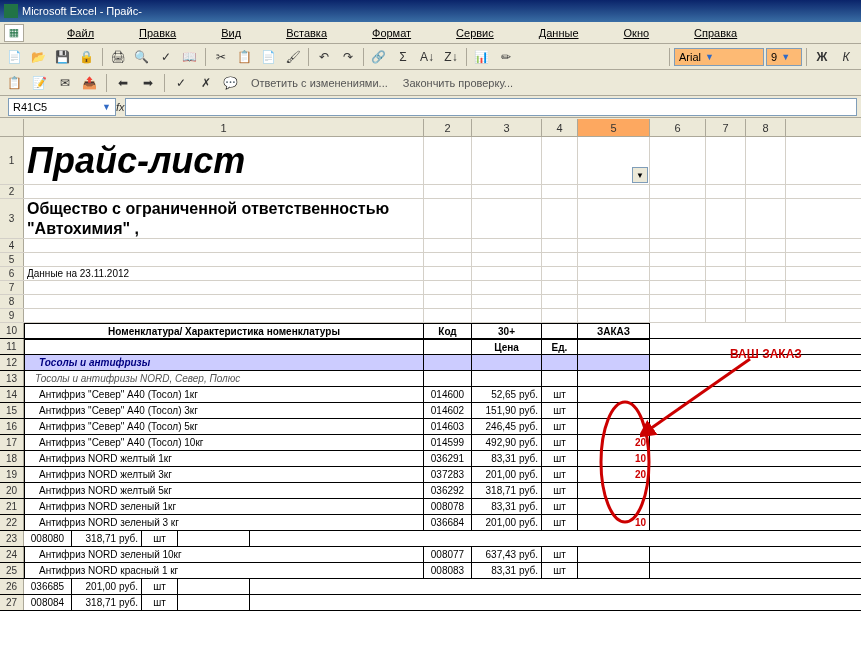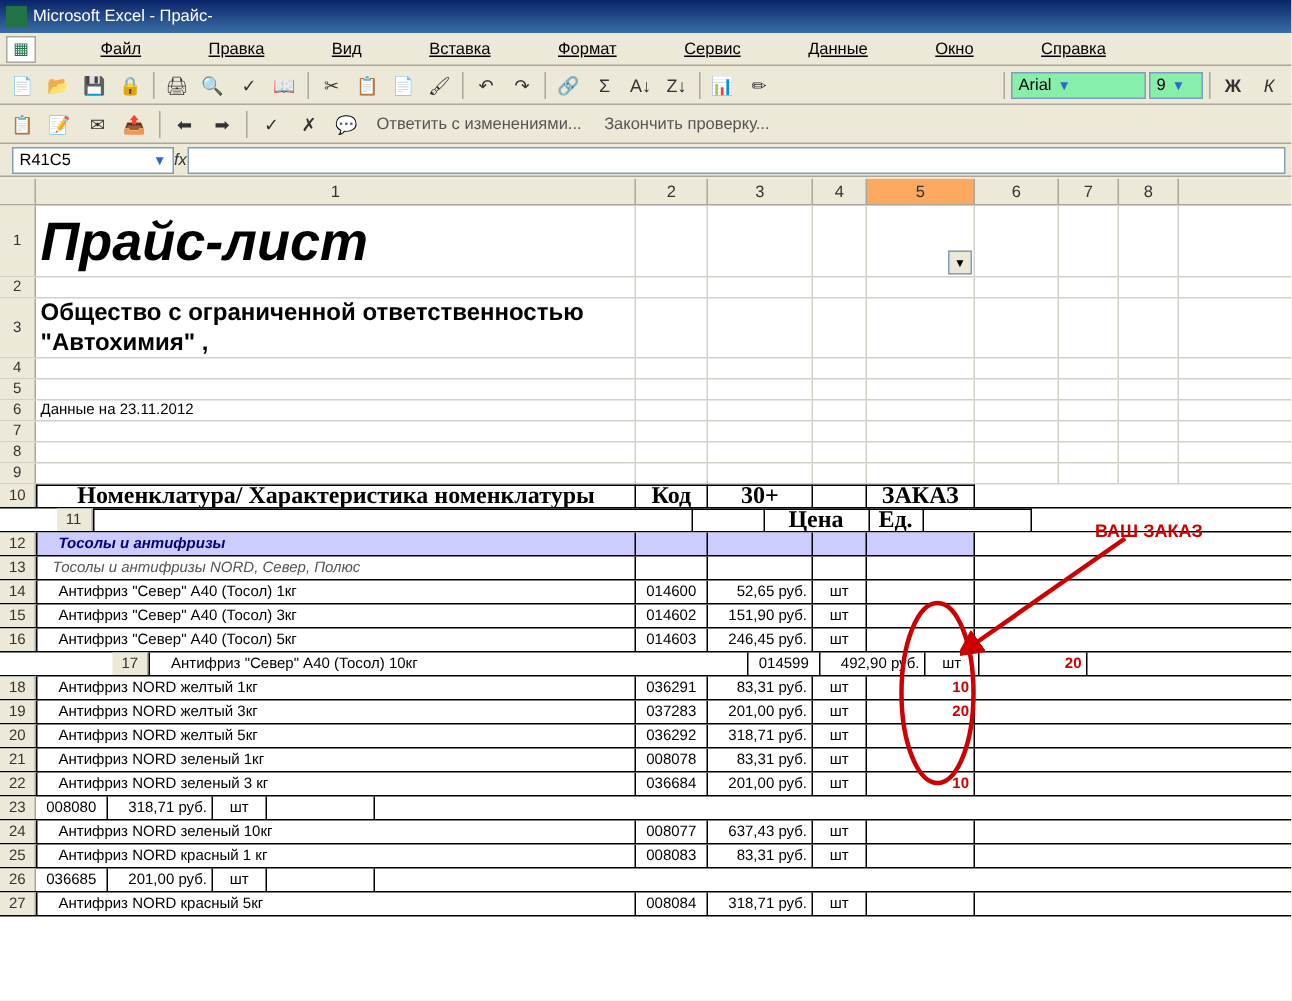--- a/index.html
+++ b/index.html
@@ -8,21 +8,21 @@
 .titlebar .icon { width: 14px; height: 14px; background: #217346; margin-right: 4px; display: inline-block; }
 .menubar { background: #ece9d8; height: 22px; display: flex; align-items: center; padding: 0 4px; border-bottom: 1px solid #aca899; font-size: 11px; }
 .menubar .appicon { width: 20px; height: 18px; background: #fff; border: 1px solid #aca899; margin-right: 6px; display: flex; align-items: center; justify-content: center; }
 .menubar .appicon::before { content: "▦"; color: #217346; font-size: 11px; }
 .menubar span.m { padding: 3px 8px; cursor: default; }
 .menubar span.m u { text-decoration: underline; margin-left: 29px; }
 .toolbar { background: #ece9d8; height: 26px; display: flex; align-items: center; padding: 0 4px; border-bottom: 1px solid #aca899; gap: 2px; }
 .tbtn { width: 22px; height: 22px; border: 1px solid transparent; display: flex; align-items: center; justify-content: center; font-size: 12px; cursor: pointer; color: #333; }
 .tsep { width: 1px; height: 18px; background: #aca899; margin: 0 2px; }
 .toolbar2 { background: #ece9d8; height: 26px; display: flex; align-items: center; padding: 0 4px; border-bottom: 1px solid #aca899; gap: 3px; font-size: 11px; color: #555; }
-.fontbox { background: #86efac; border: 1px solid #7f9db9; height: 18px; display: flex; align-items: center; padding: 0 4px; font-size: 11px; }
+.fontbox { background: #fdba74; border: 1px solid #7f9db9; height: 18px; display: flex; align-items: center; padding: 0 4px; font-size: 11px; }
 .fontbox .dd { margin-left: 4px; font-size: 9px; color: #316ac5; }
 .namebox-row { background: #ece9d8; height: 22px; display: flex; align-items: center; border-bottom: 1px solid #aca899; }
 .namebox { width: 108px; background: #fff; border: 1px solid #7f9db9; height: 18px; margin-left: 8px; display: flex; align-items: center; padding: 0 4px; font-size: 11px; }
 .fxlabel { margin: 0 0; font-style: italic; font-size: 11px; color: #333; }
 .sheet-area { position: absolute; top: 119px; left: 0; right: 0; bottom: 0; background: #fff; overflow: hidden; }
 .colheads { display: flex; height: 18px; background: #ece9d8; border-bottom: 1px solid #aca899; }
 .rowhead-spacer { width: 24px; background: #ece9d8; border-right: 1px solid #aca899; }
 .colhead { border-right: 1px solid #aca899; text-align: center; font-size: 11px; line-height: 18px; color: #333; }
 .colhead.sel { background: #fda860; }
 .rows { position: relative; }
@@ -32,21 +32,21 @@
 .col1 { width: 400px; }
 .col2 { width: 48px; }
 .col3 { width: 70px; }
 .col4 { width: 36px; }
 .col5 { width: 72px; }
 .col6 { width: 56px; }
 .col7 { width: 40px; }
 .col8 { width: 40px; }
 .big-title { font-size: 36px; font-weight: bold; font-style: italic; font-family: Arial; }
 .company { font-size: 16px; font-weight: bold; font-family: Arial; line-height: 1.2; }
-.hdr-row .cell { border-right: 1px solid #000; border-top: 1px solid #000; font-weight: bold; text-align: center; justify-content: center; font-size: 16px; font-family: Liberation Serif, serif; }
+.hdr-row .cell { border-right: 1px solid #000; border-top: 1px solid #000; font-weight: bold; text-align: center; justify-content: center; font-size: 10px; }
 .hdr-row { border-bottom: 1px solid #000; }
 .section-row .cell { background: #ccccff; font-weight: bold; font-style: italic; color: #000080; }
 .group-row .cell { font-style: italic; color: #555; }
 .data-row .col1 { padding-left: 14px; }
 .data-row .col2 { justify-content: center; }
 .data-row .col3 { justify-content: flex-end; }
 .data-row .col4 { justify-content: center; }
 .data-row .col5 { justify-content: flex-end; font-weight: bold; color: #c00; }
 .data-row .cell { border-right: 1px solid #000; }
 .data-row { border-bottom: 1px solid #000; }
@@ -269,21 +269,21 @@
       <div class="rowhead">10</div>
       <div class="cell col1 bordered-left">Номенклатура/ Характеристика номенклатуры</div>
       <div class="cell col2">Код</div>
       <div class="cell col3">30+</div>
       <div class="cell col4"></div>
       <div class="cell col5">ЗАКАЗ</div>
       <div class="cell col6" style="border:none;"></div>
         <div class="cell col7" style="border:none;"></div>
         <div class="cell col8" style="border:none;"></div>
     </div>
-    <div class="row hdr-row" style="height:16px;justify-content:center;">
+    <div class="row hdr-row" style="height:16px;">
       <div class="rowhead">11</div>
       <div class="cell col1 bordered-left"></div>
       <div class="cell col2"></div>
       <div class="cell col3">Цена</div>
       <div class="cell col4">Ед.</div>
       <div class="cell col5"></div>
       <div class="cell col6" style="border:none;"></div>
         <div class="cell col7" style="border:none;"></div>
         <div class="cell col8" style="border:none;"></div>
     </div>
@@ -337,21 +337,21 @@
           <div class="rowhead">16</div>
           <div class="cell col1 bordered-left">Антифриз "Север" А40 (Тосол)   5кг</div>
           <div class="cell col2">014603</div>
           <div class="cell col3">246,45 руб.</div>
           <div class="cell col4">шт</div>
           <div class="cell col5"></div>
           <div class="cell col6" style="border:none;"></div>
           <div class="cell col7" style="border:none;"></div>
           <div class="cell col8" style="border:none;"></div>
         </div>
-        <div class="row data-row" style="height: 16px; justify-content: flex-end;">
+        <div class="row data-row" style="height: 16px;">
           <div class="rowhead">17</div>
           <div class="cell col1 bordered-left">Антифриз "Север" А40 (Тосол)  10кг</div>
           <div class="cell col2">014599</div>
           <div class="cell col3">492,90 руб.</div>
           <div class="cell col4">шт</div>
           <div class="cell col5">20</div>
           <div class="cell col6" style="border:none;"></div>
           <div class="cell col7" style="border:none;"></div>
           <div class="cell col8" style="border:none;"></div>
         </div>
@@ -447,21 +447,20 @@
           <div class="cell col2">036685</div>
           <div class="cell col3">201,00 руб.</div>
           <div class="cell col4">шт</div>
           <div class="cell col5"></div>
           <div class="cell col6" style="border:none;"></div>
           <div class="cell col7" style="border:none;"></div>
           <div class="cell col8" style="border:none;"></div>
         </div>
         <div class="row data-row" style="height: 16px;">
           <div class="rowhead">27</div>
-          <div class="cell col1 bordered-left">Антифриз NORD красный  5кг</div>
           <div class="cell col2">008084</div>
           <div class="cell col3">318,71 руб.</div>
           <div class="cell col4">шт</div>
           <div class="cell col5"></div>
           <div class="cell col6" style="border:none;"></div>
           <div class="cell col7" style="border:none;"></div>
           <div class="cell col8" style="border:none;"></div>
         </div>
       </div>
   </div>

